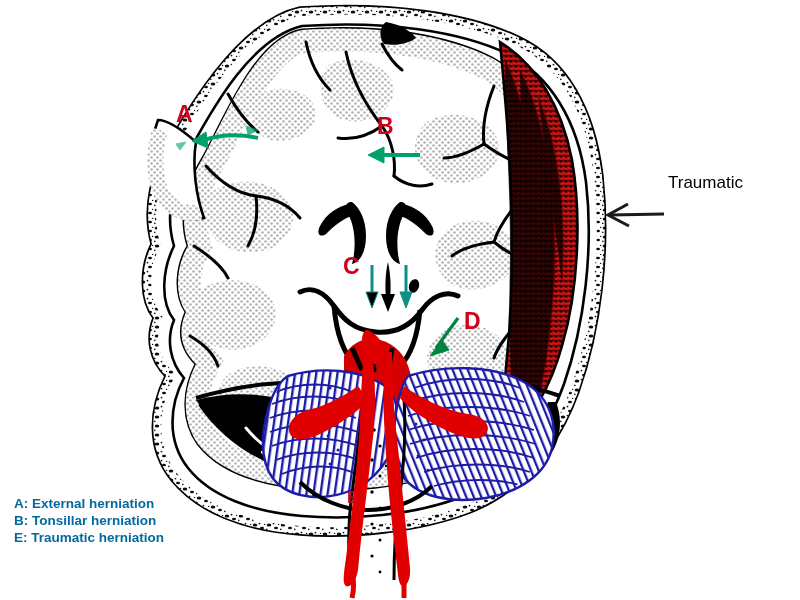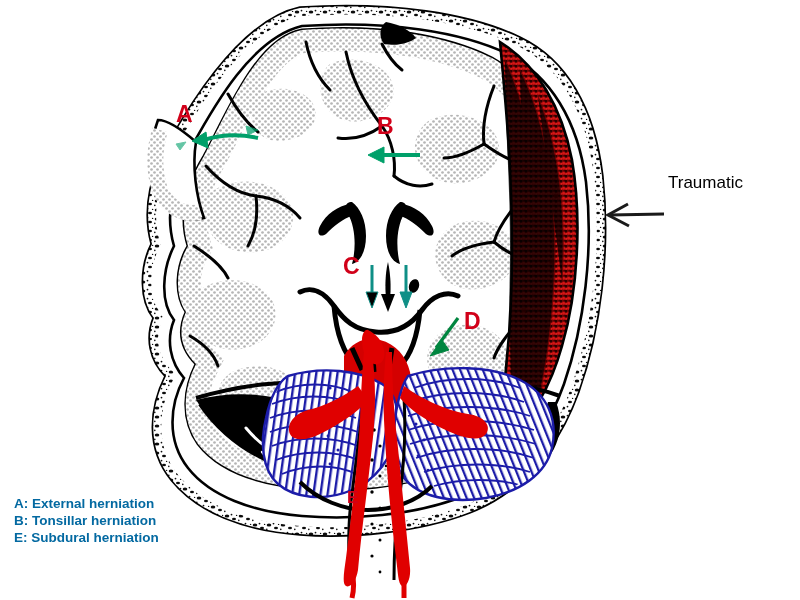--- a/index.html
+++ b/index.html
@@ -380,16 +380,16 @@
   <div class="label-letter" id="lbl-D">D</div>
   <div class="label-letter" id="lbl-E">E</div>
 
   <div id="callout">
     <div>Traumatic</div>
   </div>
 
   <div id="legend">
     <div>A: External herniation</div>
     <div>B: Tonsillar herniation</div>
-    <div>E: Subdural herniation</div>
+    <div>E: Traumatic herniation</div>
   </div>
 
 </div>
 
 </body></html>

